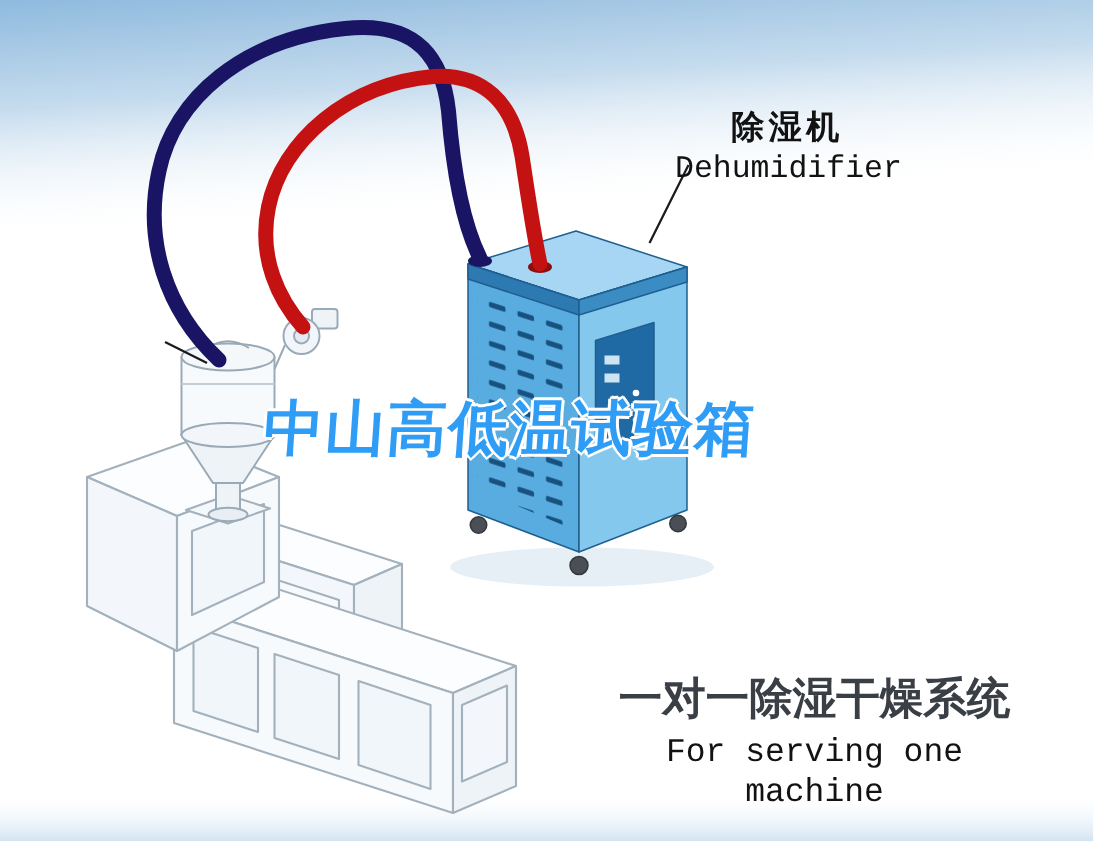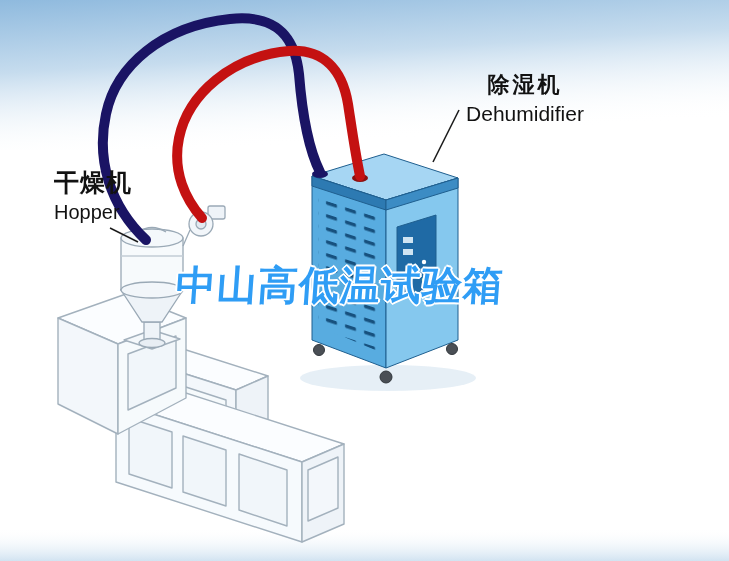--- a/index.html
+++ b/index.html
@@ -5,21 +5,21 @@
   * { margin:0; padding:0; box-sizing:border-box; }
   html,body { background:#ffffff; }
   body { font-family:"Liberation Sans", sans-serif; }
   .stage {
     position:relative; width:729px; height:561px;
     background:#ffffff; overflow:hidden;
   }
   .stage svg { position:absolute; left:0; top:0; z-index:1; }
   .txt { position:absolute; z-index:2; }
   .cn { font-weight:bold; color:#121212; line-height:1.15; font-family:"Liberation Sans", sans-serif; }
-  .en { font-family:Liberation Sans, sans-serif; color:#121212; line-height:1.2; }
+  .en { font-family:Liberation Mono, monospace; color:#121212; line-height:1.2; }
 
   .hopper-label { left:54px; top:168px; text-align:left; }
   .hopper-label .cn { font-size:25px; letter-spacing:1px; }
   .hopper-label .en { font-size:20px; margin-top:3px; }
 
   .dehum-label { left:450px; top:72px; width:150px; text-align:center; }
   .dehum-label .cn { font-size:22px; letter-spacing:3px; }
   .dehum-label .en { font-size:21px; margin-top:4px; }
 
   .system-label { left:402px; top:450px; width:282px; text-align:center; }
@@ -121,26 +121,26 @@
       </g>
     </g>
 
     <path d="M146,240 C110,206 96,160 106,114 C116,66 162,26 230,19 C268,15 294,28 299,74 C302,112 308,148 320,172" fill="none" stroke="#1a1464" stroke-width="10" stroke-linecap="round"></path>
     <path d="M202,218 C186,200 172,172 179,138 C188,94 232,56 289,51 C322,49 342,68 348,104 C352,130 355,152 360,176" fill="none" stroke="#c41111" stroke-width="10" stroke-linecap="round"></path>
 
     <line x1="110" y1="228" x2="138" y2="242" stroke="#1a1a1a" stroke-width="1.5"></line>
     <line x1="459" y1="110" x2="433" y2="162" stroke="#1a1a1a" stroke-width="1.5"></line>
   </svg>
 
-  <div class="txt hopper-label">
-    <div class="cn">干燥机</div>
-    <div class="en">Hopper</div>
-  </div>
 
   <div class="txt dehum-label">
     <div class="cn">除湿机</div>
     <div class="en">Dehumidifier</div>
   </div>
 
   <div class="txt watermark">中山高低温试验箱</div>
 
+  <div class="txt system-label">
+    <div class="cn">一对一除湿干燥系统</div>
+    <div class="en">For serving one machine</div>
+  </div>
 
 </div>
 
 </body></html>

